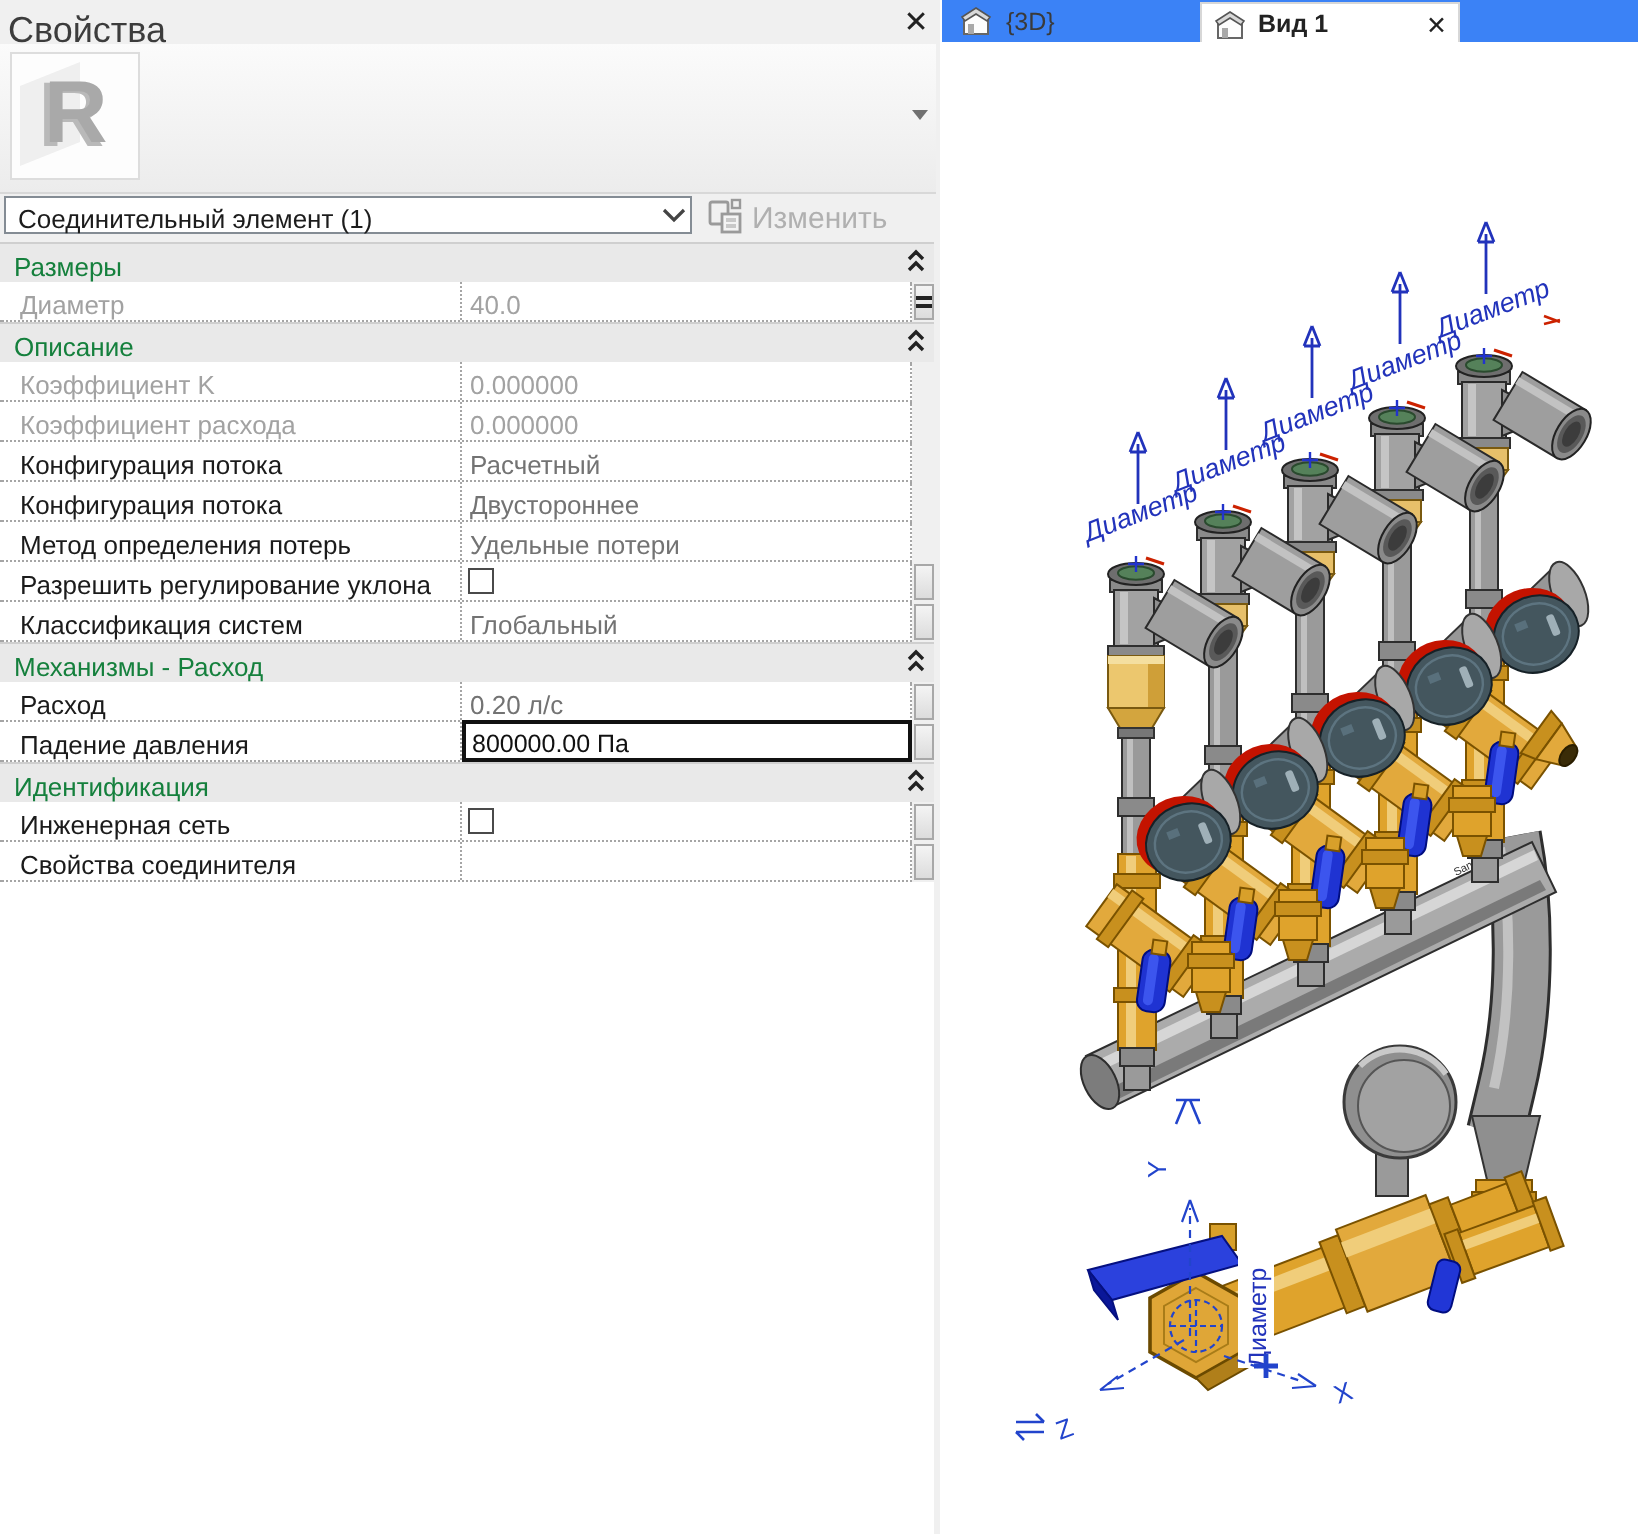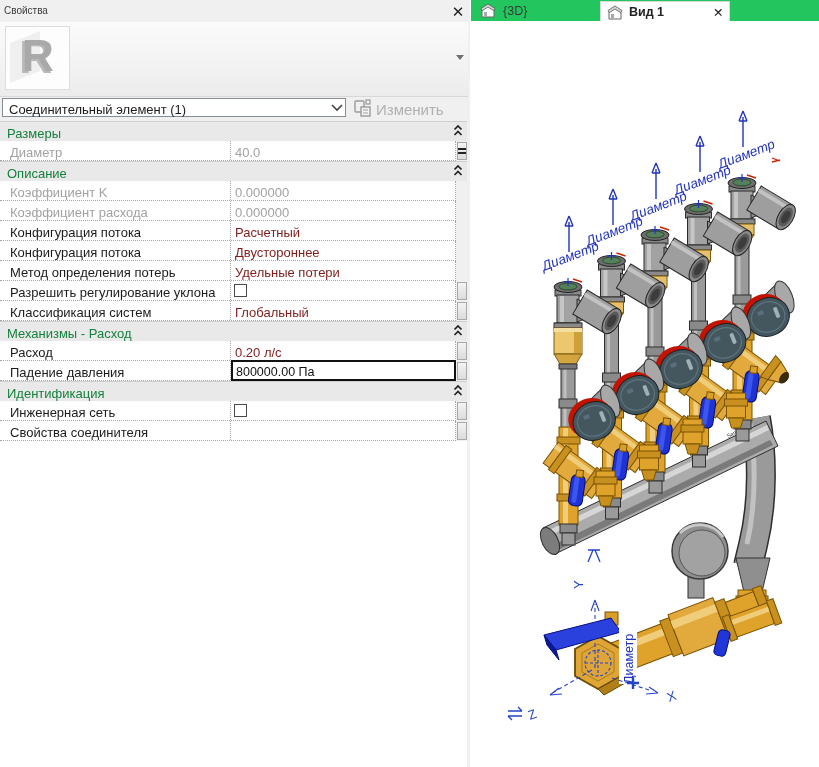--- a/index.html
+++ b/index.html
@@ -2,44 +2,44 @@
 <html><head>
 <meta charset="utf-8">
 <style>
   html,body{margin:0;padding:0;}
   body{width:819px;height:767px;position:relative;overflow:hidden;
        font-family:"Liberation Sans", sans-serif;background:#fff;}
   .abs{position:absolute;}
   
   #panel{left:0;top:0;width:470px;height:767px;background:#f0f0f0;}
   #ptitle{left:0;top:0;width:468px;height:22px;}
-  #ptitle span{position:absolute;left:4px;top:5px;font-size:10px;color:#3c3c3c;}
+  #ptitle span{position:absolute;left:4px;top:5px;font-size:18px;color:#3c3c3c;}
   #pclose{left:449px;top:3px;width:18px;height:18px;font-size:15px;color:#222;text-align:center;line-height:18px;}
   #selarea{left:0;top:22px;width:468px;height:74px;background:linear-gradient(180deg,#fbfbfb,#ececec);border-bottom:1px solid #d8d8d8;}
   #iconbox{left:5px;top:4px;width:63px;height:62px;background:#fdfdfd;border:1px solid #ddd;}
   #selarrow{left:456px;top:33px;width:0;height:0;border-left:4.5px solid transparent;border-right:4.5px solid transparent;border-top:5.5px solid #707070;}
   #combo{left:2px;top:98px;width:344px;height:19px;background:#fff;border:1px solid #848c94;box-sizing:border-box;}
   #combo span{position:absolute;left:6px;top:2.5px;font-size:13px;color:#1c1c1c;}
   #edittype{left:352px;top:98px;width:116px;height:20px;color:#b0b0b0;font-size:15px;}
   
   .hdr{left:0;width:467px;height:20px;background:#e9e9e9;border-top:1px solid #cfcfcf;box-sizing:border-box;}
   .hdr span{position:absolute;left:7px;top:3.5px;font-size:13px;color:#15803d;}
   .row{left:0;width:456px;height:20px;background:#fff;box-sizing:border-box;border-bottom:1px dotted #a5a5a5;border-right:1px dotted #a5a5a5;}
   .row .lab{position:absolute;left:10px;top:3.5px;font-size:13px;color:#1b1b1b;white-space:nowrap;}
-  .row .val{position:absolute;left:235px;top:3.5px;font-size:13px;color:#7f1d1d;white-space:nowrap;}
+  .row .val{position:absolute;left:235px;top:3.5px;font-size:13px;color:#737373;white-space:nowrap;}
   .row .cdiv{position:absolute;left:230px;top:0;width:1px;height:19px;border-left:1px dotted #a5a5a5;}
   .gray .lab,.gray .val{color:#a2a2a2;}
   .rbtn{position:absolute;left:457px;width:10px;height:18px;background:linear-gradient(180deg,#f4f4f4,#dcdcdc);border:1px solid #a8a8a8;box-sizing:border-box;}
   .chev{position:absolute;left:453px;width:10px;height:13px;}
   .cbx{position:absolute;left:234px;top:3px;width:13px;height:13px;background:#fff;border:1px solid #4a4a4a;box-sizing:border-box;}
   #focuscell{left:231px;top:360px;width:225px;height:21px;background:#fff;border:2px solid #111;box-sizing:border-box;}
   #focuscell span{position:absolute;left:3px;top:2.5px;font-size:12.5px;color:#111;}
   #belowgrid{left:0;top:441px;width:467px;height:326px;background:#fff;}
   
-  #tabbar{left:471px;top:0;width:348px;height:21px;background:#22c55e;}
+  #tabbar{left:471px;top:0;width:348px;height:21px;background:#3b82f6;}
   #tab1{position:absolute;left:3px;top:0px;width:126px;height:21px;color:#3a3a3a;font-size:12.5px;}
   #tab2{position:absolute;left:129px;top:1px;width:130px;height:20px;background:#fff;border:1px solid #d7d7d7;border-bottom:none;box-sizing:border-box;font-size:12.5px;font-weight:bold;color:#222;}
   #viewport{left:471px;top:21px;width:348px;height:746px;background:#fff;}
 </style>
 </head>
 <body>
 
 <div class="abs" id="panel"></div>
 <div class="abs" id="ptitle">
     <span>Свойства</span>

